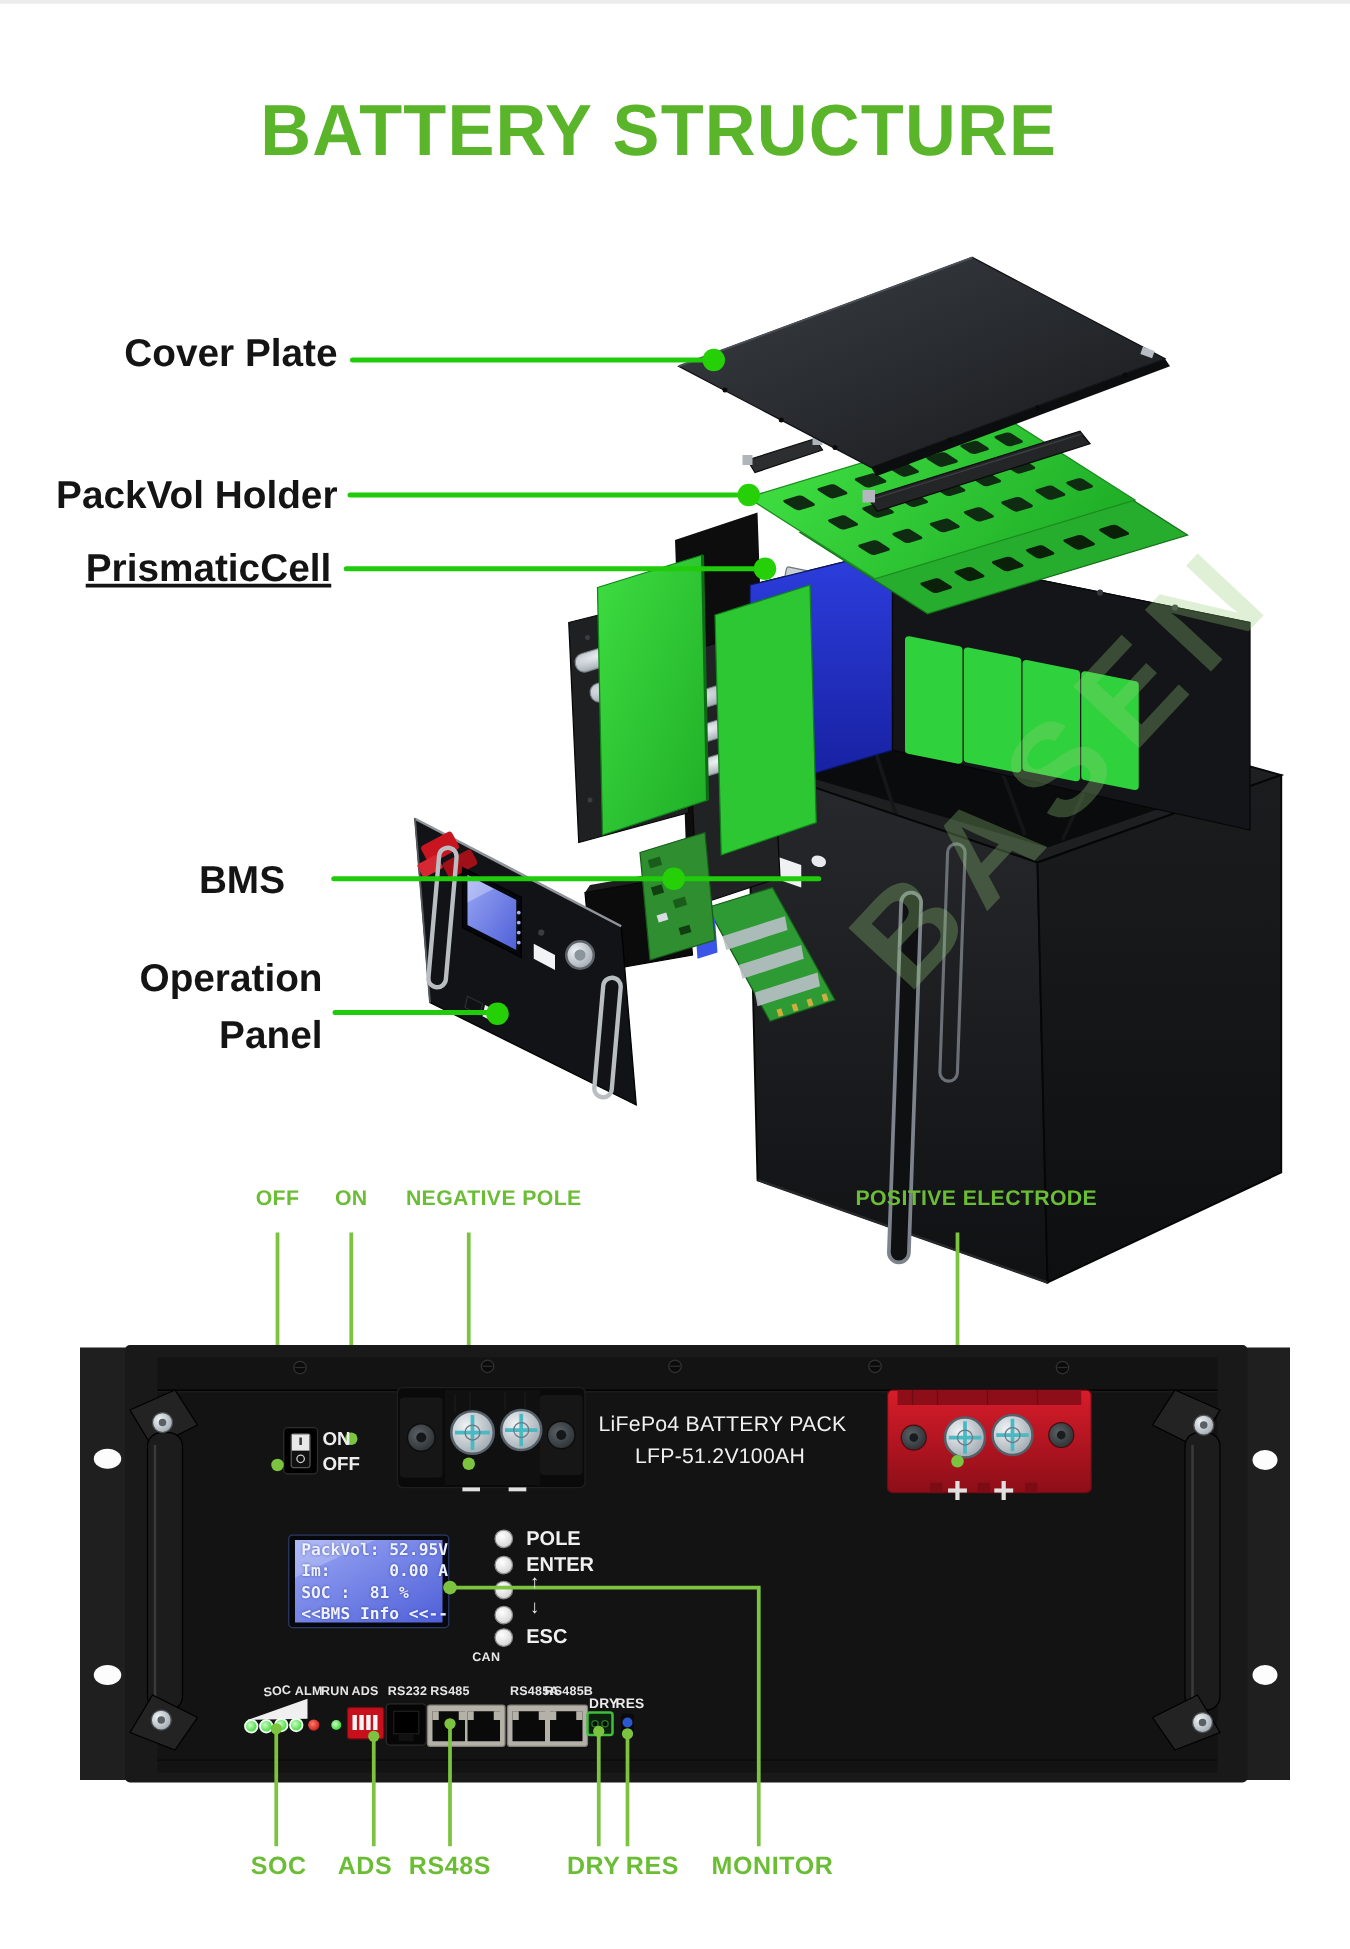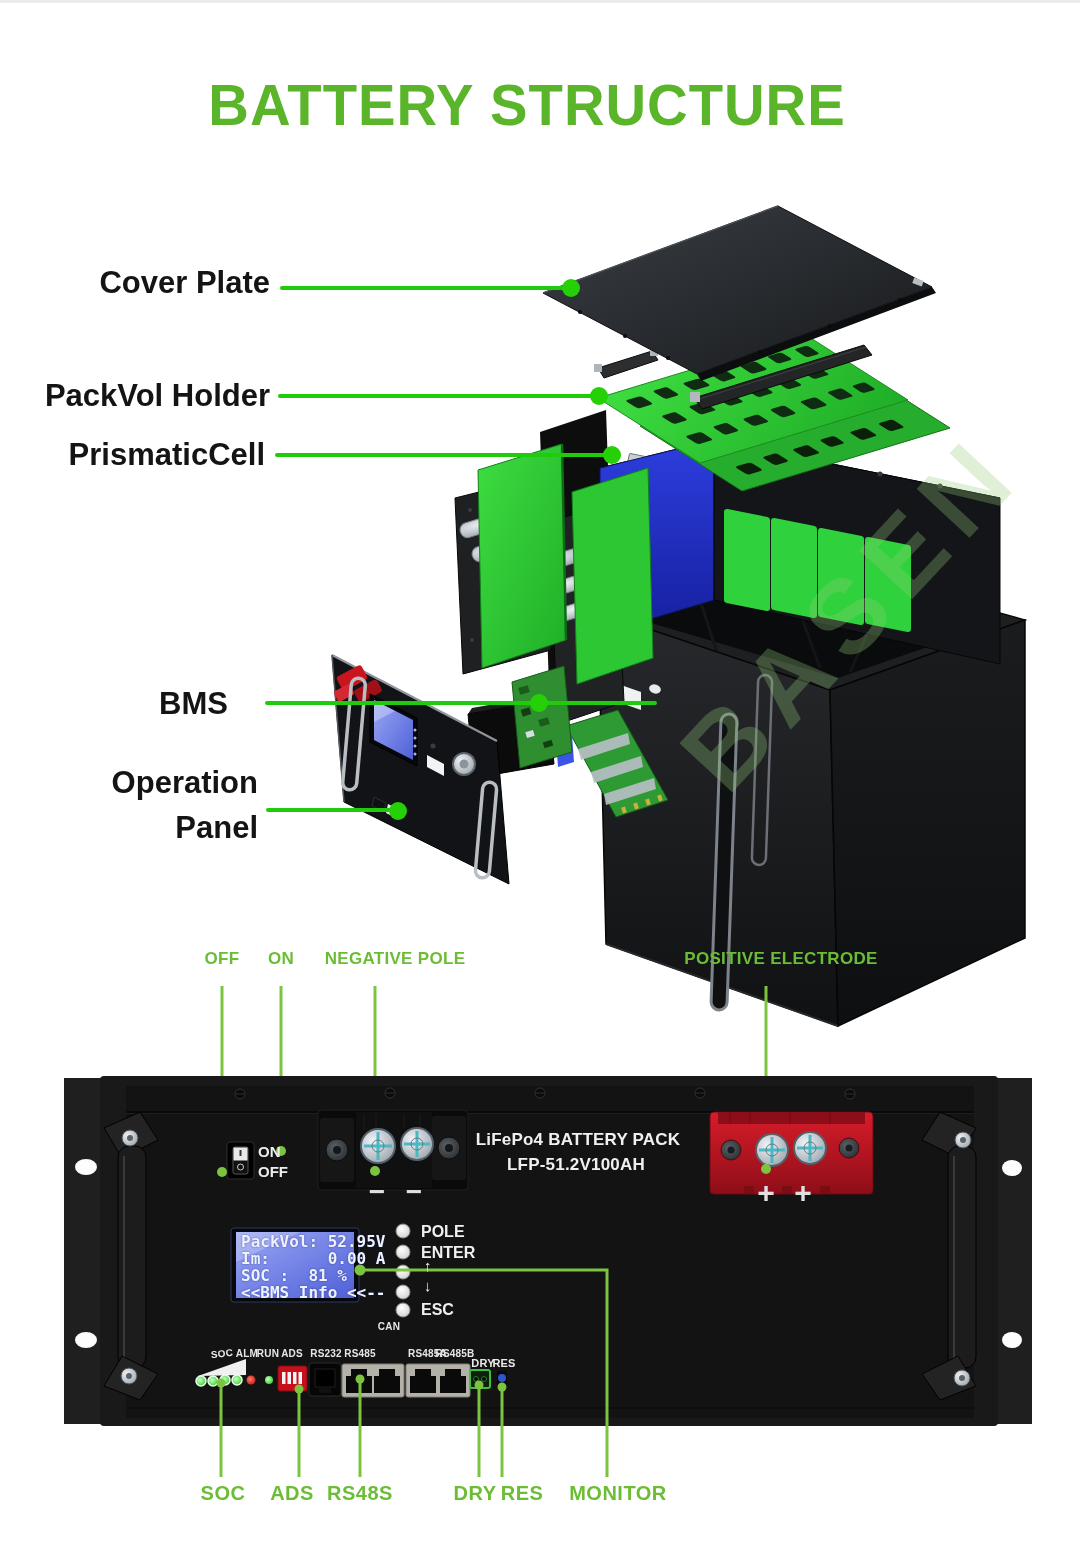--- a/index.html
+++ b/index.html
@@ -8,24 +8,24 @@
   .topedge{position:absolute;left:0;top:0;width:100%;height:3px;background:#ececec;}
   svg.gfx{position:absolute;left:0;top:0;}
   .abs{position:absolute;white-space:nowrap;line-height:1;}
   .c{transform:translateX(-50%);}
   .title{font-size:58px;font-weight:bold;letter-spacing:1px;color:#5bb52b;transform:translateX(-50%) scaleX(.97);}
   .part{font-size:31px;font-weight:bold;color:#141414;text-align:right;}
   .callout{font-size:17px;font-weight:bold;color:#6cbd36;letter-spacing:.3px;}
   .blabel{font-size:20px;font-weight:bold;color:#6cbd36;letter-spacing:.5px;}
   .wlabel{font-size:10px;font-weight:bold;color:#e6e6e6;letter-spacing:.2px;}
   .wlabel2{font-size:11px;font-weight:bold;color:#eaeaea;letter-spacing:.2px;}
-  .prod{font-size:17px;font-weight:bold;color:#f0f0f0;letter-spacing:.2px;}
+  .prod{font-size:17px;font-weight:normal;color:#f0f0f0;letter-spacing:.2px;}
   .btnlbl{font-size:16px;font-weight:bold;color:#f0f0f0;}
   .arrow{font-size:15px;font-weight:bold;color:#f0f0f0;}
-  .lcdline{font-family:"DejaVu Sans Mono",monospace;font-size:16px;font-weight:bold;color:#eef2ff;
+  .lcdline{font-family:"DejaVu Sans Mono",monospace;font-size:13px;font-weight:bold;color:#eef2ff;
            white-space:pre;text-shadow:0 0 2px rgba(20,30,120,.6);}
   .mark{font-weight:bold;color:#e0e0e0;}
   .wm{font-size:105px;font-weight:bold;color:rgba(148,205,124,.30);letter-spacing:14px;
       transform:rotate(-47deg);text-align:center;width:640px;}
 </style>
 </head>
 <body>
 
 <div class="page">
 <div class="topedge"></div>
@@ -500,21 +500,21 @@
         <circle cx="502" cy="1387" r="4.5"></circle>
   </g>
 </svg>
 
 <div class="abs wm" style="left:530px;top:560px;">BASEN</div>
 
 <div class="abs title" style="left:527px;top:76px;">BATTERY STRUCTURE</div>
 
 <div class="abs part" style="right:810px;top:267px;text-align:center;">Cover Plate</div>
 <div class="abs part" style="right:810px;top:380px;">PackVol Holder</div>
-<div class="abs part" style="right:815px;top:439px;">PrismaticCell</div>
+<div class="abs part" style="right:815px;top:439px;text-decoration:underline;">PrismaticCell</div>
 <div class="abs part" style="right:852px;top:688px;">BMS</div>
 <div class="abs part" style="right:822px;top:767px;">Operation</div>
 <div class="abs part" style="right:822px;top:812px;">Panel</div>
 
 <div class="abs callout c" style="left:222px;top:950px;">OFF</div>
 <div class="abs callout c" style="left:281px;top:950px;">ON</div>
 <div class="abs callout c" style="left:395px;top:950px;">NEGATIVE POLE</div>
 <div class="abs callout c" style="left:781px;top:950px;">POSITIVE ELECTRODE</div>
 
 <div class="abs prod c" style="left:578px;top:1131px;">LiFePo4 BATTERY PACK</div>

